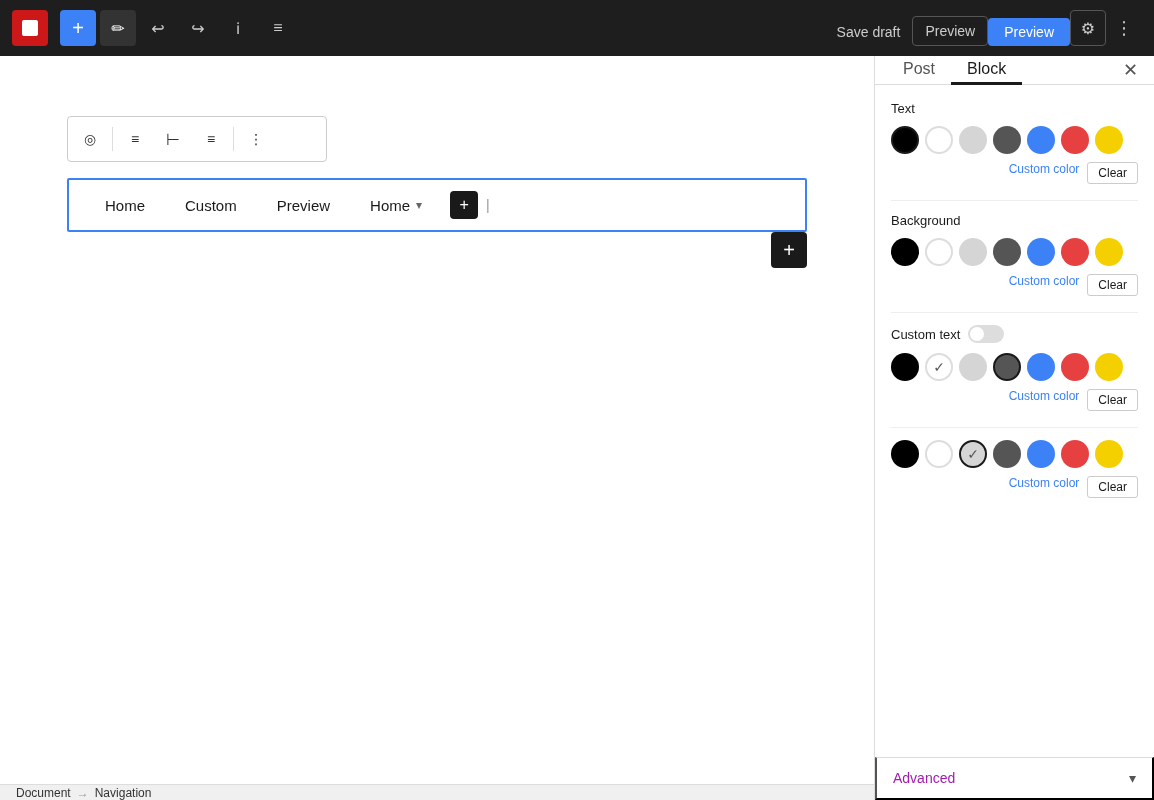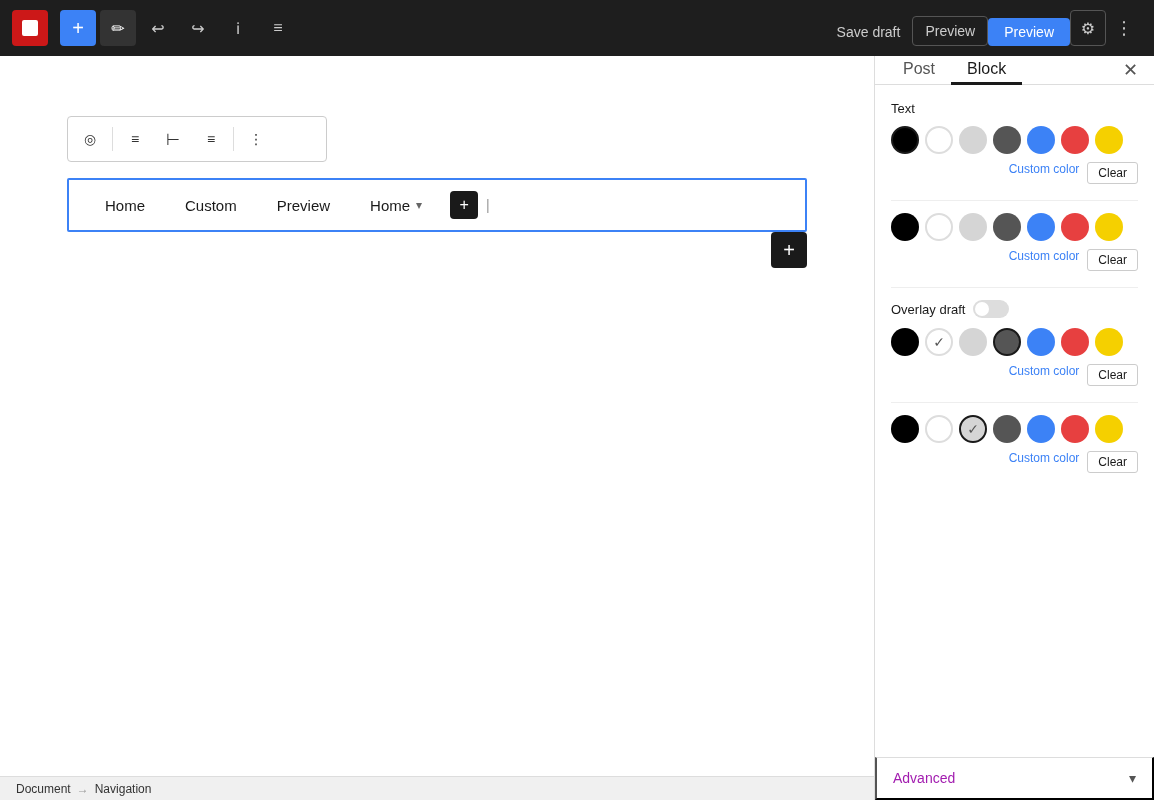--- a/index.html
+++ b/index.html
@@ -76,21 +76,21 @@
     }
     .cursor-indicator { color: #999; font-size: 14px; margin-left: 8px; }
 
     
     .add-block-float {
       position: absolute; right: 0; top: 310px; width: 36px; height: 36px; background: #1a1a1a; border: none; border-radius: 4px; cursor: pointer; display: flex; align-items: center; justify-content: center; color: white; font-size: 20px;
     }
 
     
     .breadcrumb {
-      position: absolute; bottom: 0; left: 0; right: 0; height: 24px; background: #f0f0f0; border-top: 1px solid #ddd; display: flex; align-items: center; padding: 0 16px; gap: 6px; font-size: 12px; color: #333;
+      position: absolute; bottom: 0; left: 0; right: 0; height: 16px; background: #f0f0f0; border-top: 1px solid #ddd; display: flex; align-items: center; padding: 0 16px; gap: 6px; font-size: 12px; color: #333;
     }
     .breadcrumb-sep { color: #999; }
     .breadcrumb-item { cursor: pointer; }
 
     
     .sidebar {
       width: 280px; background: #fff; border-left: 1px solid #ddd; display: flex; flex-direction: column; overflow: hidden; flex-shrink: 0;
     }
     .sidebar-tabs {
       display: flex; border-bottom: 1px solid #ddd; padding: 0 12px; gap: 0;
@@ -292,20 +292,23 @@
           </button>
           <button class="clear-btn">
             <span>Clear</span>
           </button>
         </div>
       </div>
 
       <div class="section-divider"></div>
 
       <div class="color-section">
+        <div class="color-section-label">
+          <span>Background</span>
+        </div>
         <div class="color-swatches">
           <button class="color-swatch" style="background:#000000;"></button>
           <button class="color-swatch white" style="background:#ffffff;"></button>
           <button class="color-swatch" style="background:#d5d5d5;"></button>
           <button class="color-swatch" style="background:#555555;"></button>
           <button class="color-swatch" style="background:#3c82f6;"></button>
           <button class="color-swatch" style="background:#e74040;"></button>
           <button class="color-swatch" style="background:#f5d000;"></button>
         </div>
         <div class="color-actions">
@@ -315,21 +318,21 @@
           <button class="clear-btn">
             <span>Clear</span>
           </button>
         </div>
       </div>
 
       <div class="section-divider"></div>
 
       <div class="color-section">
         <div class="color-section-label">
-          <span>Overlay draft</span>
+          <span>Custom text</span>
           <button class="color-toggle"></button>
         </div>
         <div class="color-swatches">
           <button class="color-swatch" style="background:#000000;"></button>
           <button class="color-swatch white" style="background:#ffffff; position:relative;">
             <span class="check" style="color:#555; font-size:14px;">✓</span>
           </button>
           <button class="color-swatch" style="background:#d5d5d5;"></button>
           <button class="color-swatch selected" style="background:#555555;"></button>
           <button class="color-swatch" style="background:#3c82f6;"></button>

